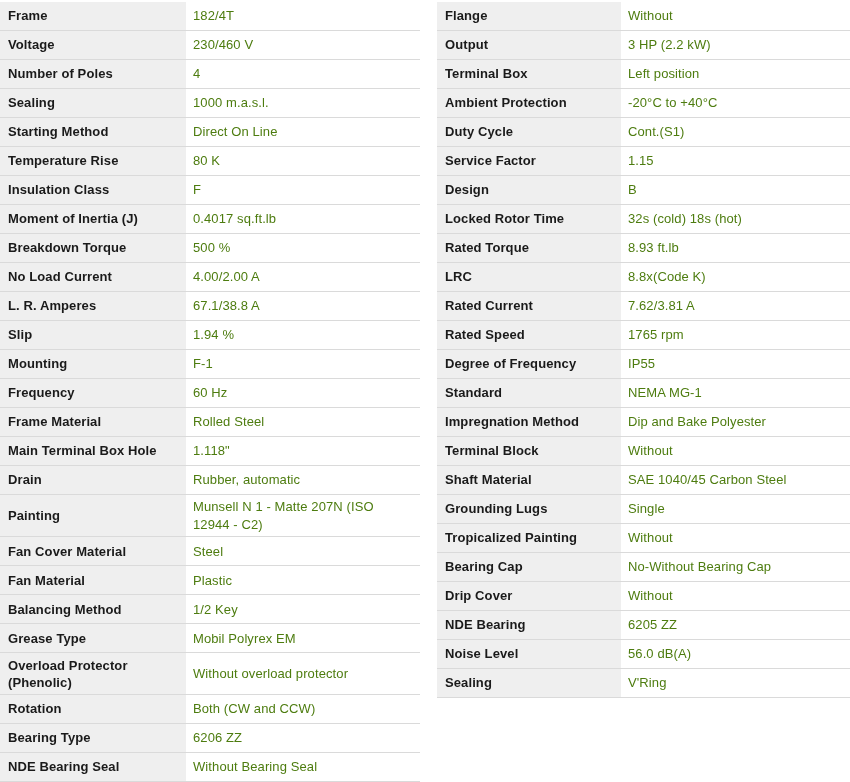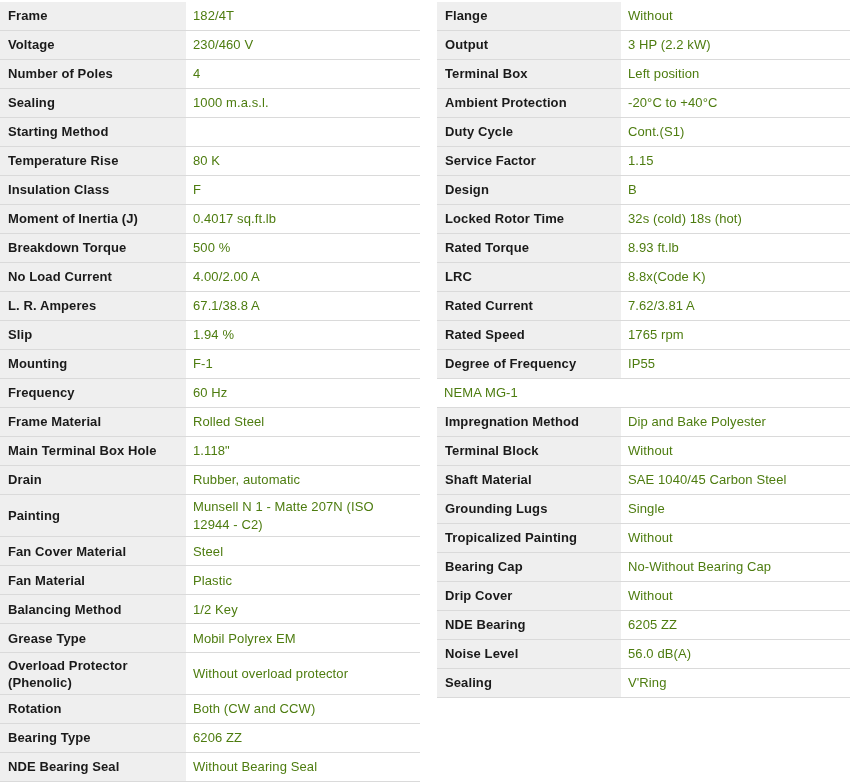--- a/index.html
+++ b/index.html
@@ -80,20 +80,21 @@
     <div class="spec-value">4</div>
   </div>
 
   <div class="spec-row">
     <div class="spec-label">Sealing</div>
     <div class="spec-value">1000 m.a.s.l.</div>
   </div>
 
   <div class="spec-row">
     <div class="spec-label">Starting Method</div>
+    <div class="spec-value">Direct On Line</div>
   </div>
 
   <div class="spec-row">
     <div class="spec-label">Temperature Rise</div>
     <div class="spec-value">80 K</div>
   </div>
 
   <div class="spec-row">
     <div class="spec-label">Insulation Class</div>
     <div class="spec-value">F</div>
@@ -254,20 +255,21 @@
     <div class="spec-label">Rated Speed</div>
     <div class="spec-value">1765 rpm</div>
   </div>
 
   <div class="spec-row">
     <div class="spec-label">Degree of Frequency</div>
     <div class="spec-value">IP55</div>
   </div>
 
   <div class="spec-row">
+    <div class="spec-label">Standard</div>
     <div class="spec-value">NEMA MG-1</div>
   </div>
 
   <div class="spec-row">
     <div class="spec-label">Impregnation Method</div>
     <div class="spec-value">Dip and Bake Polyester</div>
   </div>
 
   <div class="spec-row">
     <div class="spec-label">Terminal Block</div>

